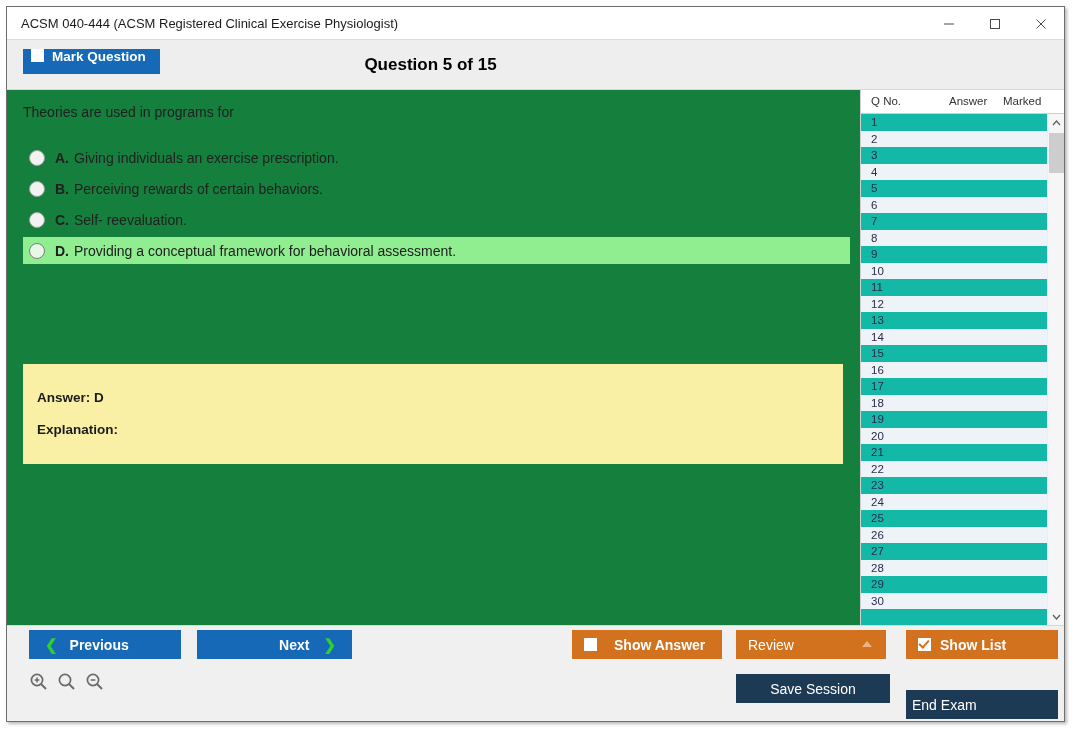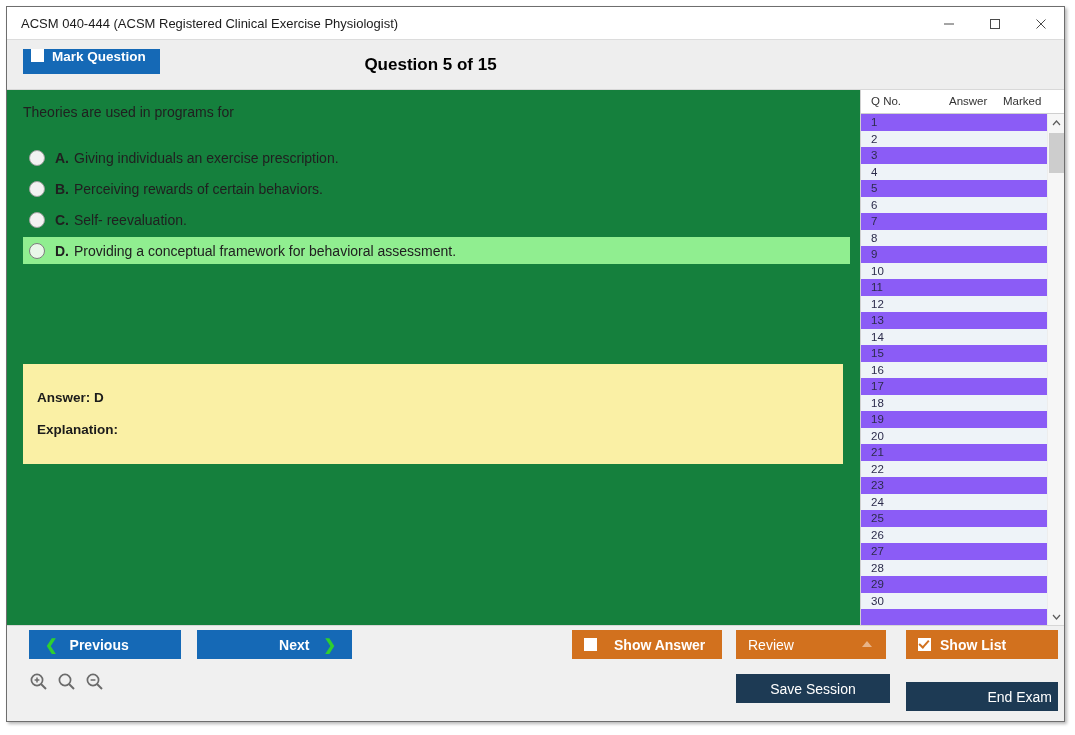--- a/index.html
+++ b/index.html
@@ -120,21 +120,21 @@
     font-size: 13.5px; font-weight: bold; color: #1b1b1b;
   }
   .answerbox .l1 { top: 26px; }
   .answerbox .l2 { top: 58px; text-align: right; }
 
   
   .listpanel {
     position: absolute;
     left: 853px; top: 83px;
     right: 0; bottom: 96px;
-    background: #8b5cf6;
+    background: #14b8a6;
     border-left: 1px solid #d0d0d0;
   }
   .list-head {
     position: absolute; left: 0; top: 0;
     width: 100%; height: 24px;
     background: #ffffff;
     border-bottom: 1px solid #cfcfcf;
   }
   .list-head span {
     position: absolute; top: 5px;
@@ -227,22 +227,22 @@
     content: "";
     position: absolute; left: 3px; top: 0px;
     width: 4px; height: 8px;
     border: solid #d2711e;
     border-width: 0 2px 2px 0;
     transform: rotate(42deg);
   }
 
   #btn-save { left: 729px; top: 48px; width: 154px; height: 29px;
               justify-content: center; }
-  #btn-end  { left: 899px; top: 56px; width: 152px; height: 29px;
-              justify-content: flex-end; }
+  #btn-end  { left: 899px; top: 64px; width: 152px; height: 29px;
+              justify-content: flex-start; }
 
   .zoomtools {
     position: absolute; left: 22px; top: 46px;
     display: flex; gap: 9px; align-items: center;
   }
   .zoomtools .zbtn { cursor: pointer; color: #6b6b6b; line-height: 0; }
 </style>
 </head>
 <body>
 

